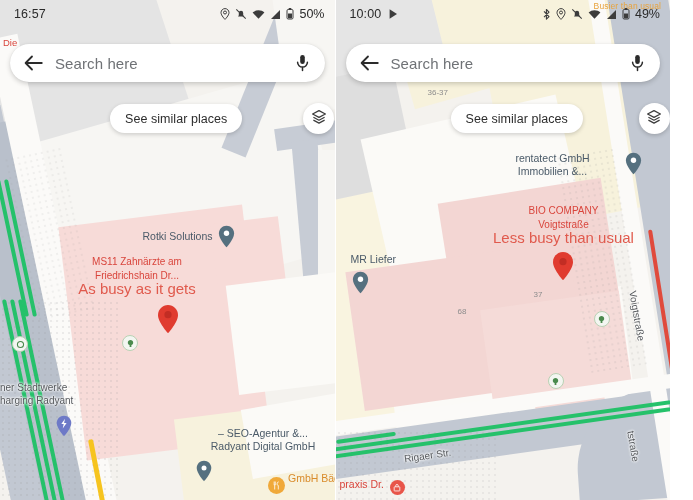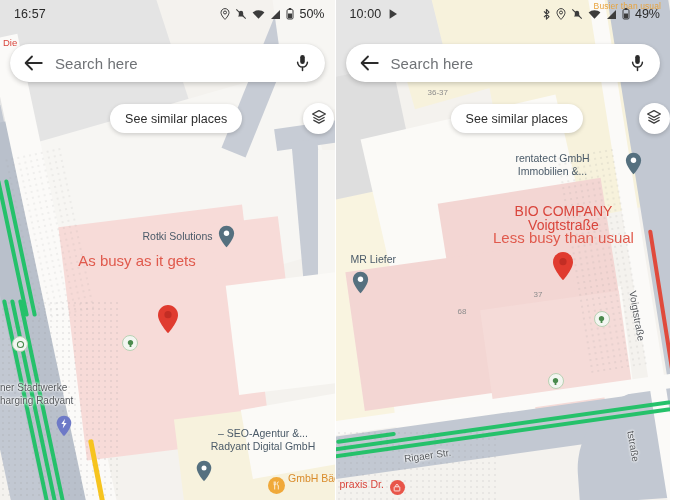--- a/index.html
+++ b/index.html
@@ -91,21 +91,21 @@
     background:#fff; display:flex; align-items:center; justify-content:center;
     box-shadow: 0 1.5px 4px rgba(0,0,0,.20);
     z-index:18;
   }
 
   
   .poi { position:absolute; z-index:10; white-space:nowrap; }
   .poi-line { font-size:10.5px; line-height:13px; }
   .poi-blue { color:#4a5a68; }
   .poi-red  { color:#d9453c; }
-  .poi-redtitle { color:#d9453c; font-size:14px; line-height:14px; }
+  .poi-redtitle { color:#d9453c; font-size:10px; line-height:14px; }
   .poi-sub  { color:#e05a4d; font-size:15px; line-height:12px; }
   .poi-center { text-align:center; }
   .poi-right { text-align:center; }
 
   
   .pin { position:absolute; z-index:12; }
   .bldgnum { position:absolute; font-size:8px; color:#8d8d8d; z-index:9; }
 
   
   .street {
@@ -248,20 +248,22 @@
         <div class="poi-line poi-blue">Rotki Solutions</div>
       </div>
       <span class="pin" style="left:218px; top:225px;">
         <svg width="17" height="23" viewBox="0 0 17 23">
             <path d="M8.5.8C4.3.8.9 4.2.9 8.4c0 5.6 7.6 13.8 7.6 13.8s7.6-8.2 7.6-13.8C16.1 4.2 12.7.8 8.5.8z" fill="#55707f"></path>
             <circle cx="8.5" cy="8.2" r="2.7" fill="#fff"></circle>
           </svg>
       </span>
 
       <div class="poi poi-center" style="left:62px; top:255px; width:150px;">
+        <div class="poi-redtitle">MS11 Zahnärzte am</div>
+        <div class="poi-redtitle">Friedrichshain Dr...</div>
         <div class="poi-sub">As busy as it gets</div>
       </div>
 
       <span class="pin" style="left:157px; top:304px;">
         <svg width="22" height="30" viewBox="0 0 22 30">
             <path d="M11 .9C5.5.9 1 5.4 1 10.9c0 7.4 10 18.2 10 18.2s10-10.8 10-18.2C21 5.4 16.5.9 11 .9z" fill="#e03b2f"></path>
             <circle cx="11" cy="10.7" r="3.6" fill="#c22d24"></circle>
           </svg>
       </span>
 

